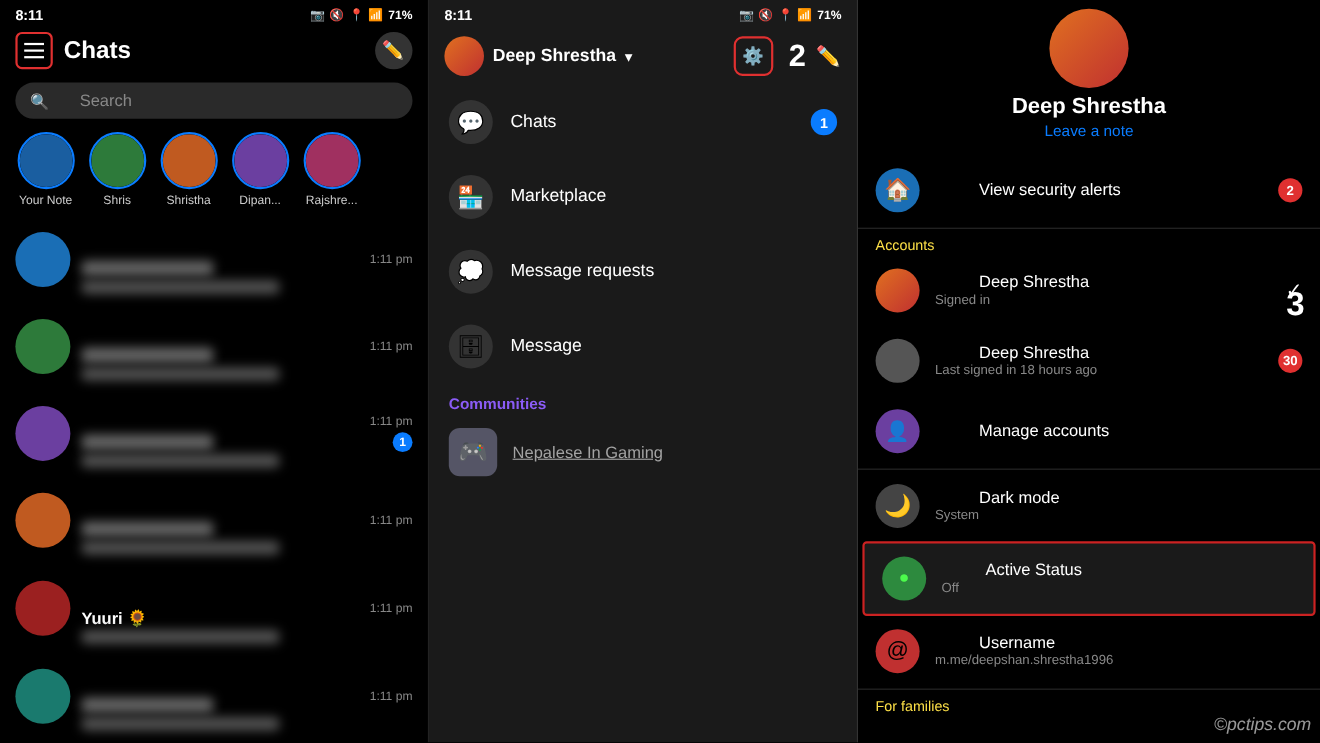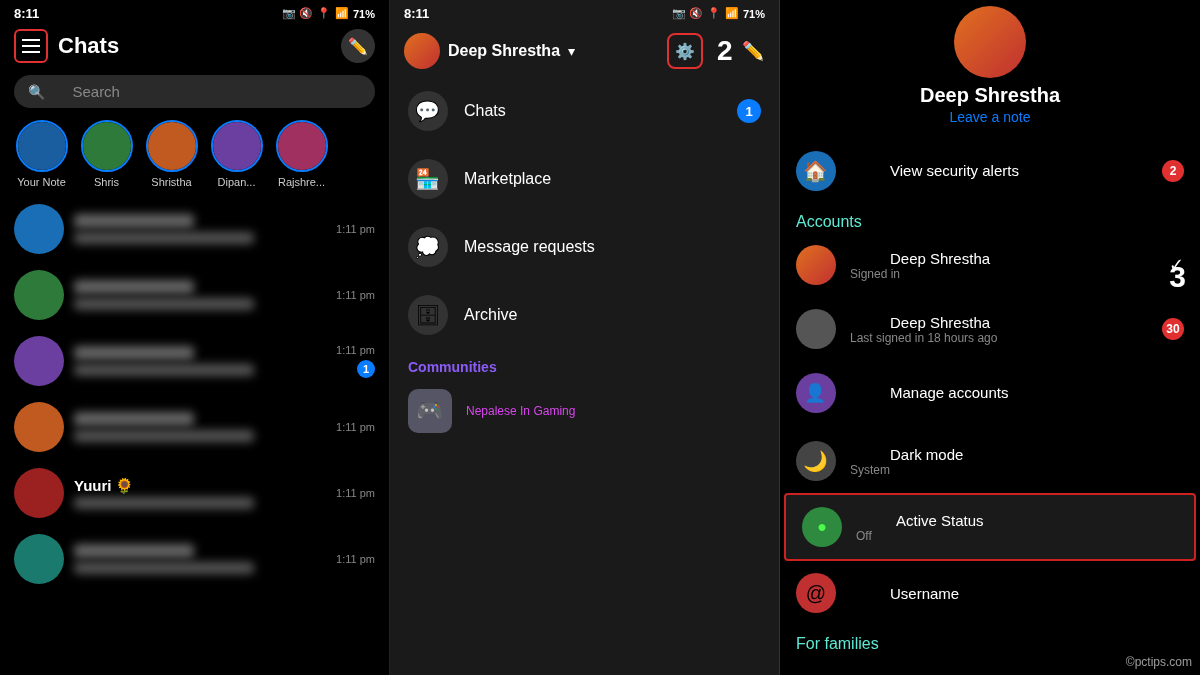--- a/index.html
+++ b/index.html
@@ -193,20 +193,21 @@
     }
     .chat-avatar.blue { background: #1a6eb5; }
     .chat-avatar.green { background: #2d7a3a; }
     .chat-avatar.purple { background: #6b3fa0; }
     .chat-avatar.orange { background: #c05a20; }
     .chat-avatar.red { background: #9b2020; }
     .chat-avatar.teal { background: #1a7a6e; }
     .chat-info {
       flex: 1;
       min-width: 0;
+      margin-top: 33px;
     }
     .chat-name {
       color: #fff;
       font-size: 15px;
       font-weight: 600;
       margin-bottom: 2px;
     }
     .chat-meta {
       display: flex;
       flex-direction: column;
@@ -342,22 +343,23 @@
       padding: 10px 18px;
     }
     .community-avatar {
       width: 44px;
       height: 44px;
       border-radius: 10px;
       background: #444;
       overflow: hidden;
     }
     .community-name {
-      color: #d946ef;
-      font-size: 12px;
+      color: #a3a3a3;
+      font-size: 15px;
+      text-decoration: underline;
     }
     .p3-profile-name {
       color: #fff;
       font-size: 20px;
       font-weight: 700;
       text-align: center;
       margin-top: 4px;
     }
     .p3-leave-note {
       color: #0a7cff;
@@ -408,22 +410,22 @@
       border-radius: 50%;
       width: 22px;
       height: 22px;
       font-size: 12px;
       font-weight: 700;
       display: flex;
       align-items: center;
       justify-content: center;
     }
     .section-header {
-      color: #5eead4;
-      font-size: 16px;
+      color: #fde047;
+      font-size: 13px;
       padding: 6px 16px 2px;
     }
     .active-status-row {
       background: #1a1a1a;
       border: 2px solid #cc2222;
       border-radius: 4px;
       margin: 0 4px;
     }
 
     .checkmark {
@@ -453,21 +455,22 @@
       right: 14px;
       top: 260px;
     }
 
     
     .watermark {
       position: absolute;
       bottom: 6px;
       right: 8px;
       color: rgba(255,255,255,0.6);
-      font-size: 12px;
+      font-size: 16px;
+      font-style: italic;
       z-index: 10;
     }
 
     
     .av-green { background: #2d7a3a; }
     .av-blue { background: #1a5ea0; }
     .av-orange { background: #c05a20; }
     .av-purple { background: #6b3fa0; }
     .av-pink { background: #a03060; }
 
@@ -656,21 +659,21 @@
     <span class="menu-label">Marketplace</span>
   </div>
 
   <div class="menu-item">
     <div class="menu-icon">💭</div>
     <span class="menu-label">Message requests</span>
   </div>
 
   <div class="menu-item">
     <div class="menu-icon">🗄</div>
-    <span class="menu-label">Archive</span>
+    <span class="menu-label">Message</span>
   </div>
 
   <div class="section-label">Communities</div>
 
   <div class="community-item">
     <div class="community-avatar" style="background:#556; display:flex;align-items:center;justify-content:center;font-size:22px;">🎮</div>
     <span class="community-name">Nepalese In Gaming</span>
   </div>
 </div>
 
@@ -737,20 +740,21 @@
     <div class="setting-text">
       <div class="setting-title">Active Status</div>
       <div class="setting-sub">Off</div>
     </div>
   </div>
 
   <div class="setting-item">
     <div class="setting-icon red-circle">@</div>
     <div class="setting-text">
       <div class="setting-title">Username</div>
+      <div class="setting-sub">m.me/deepshan.shrestha1996</div>
     </div>
   </div>
 
   <div class="separator"></div>
 
   <div class="section-header">For families</div>
   <div class="setting-item">
     
     
   </div>

